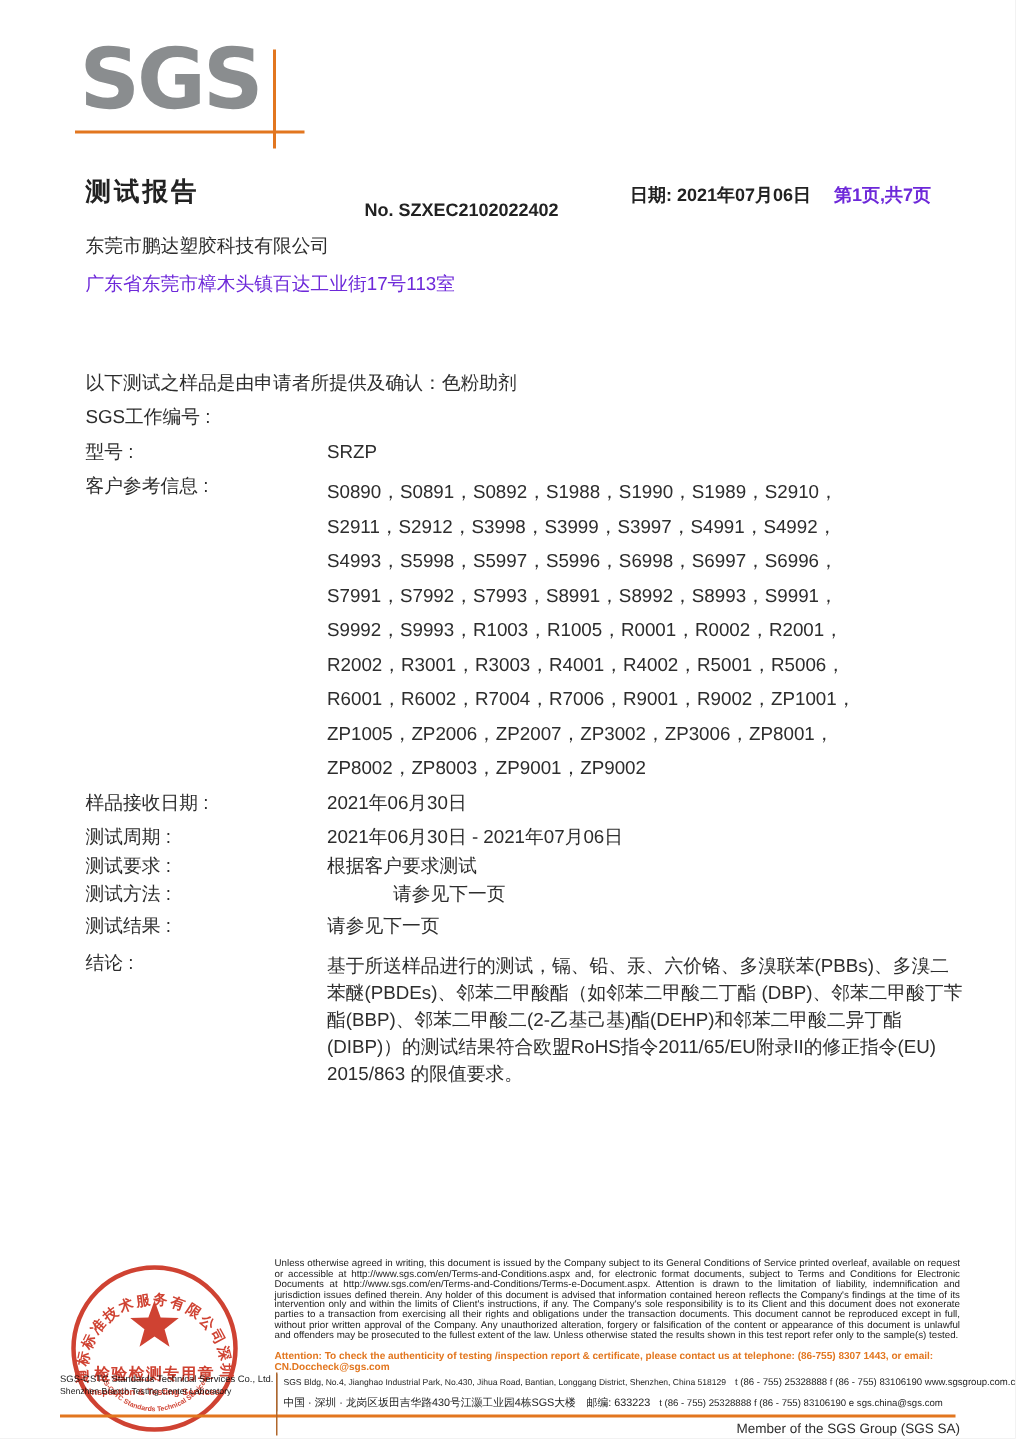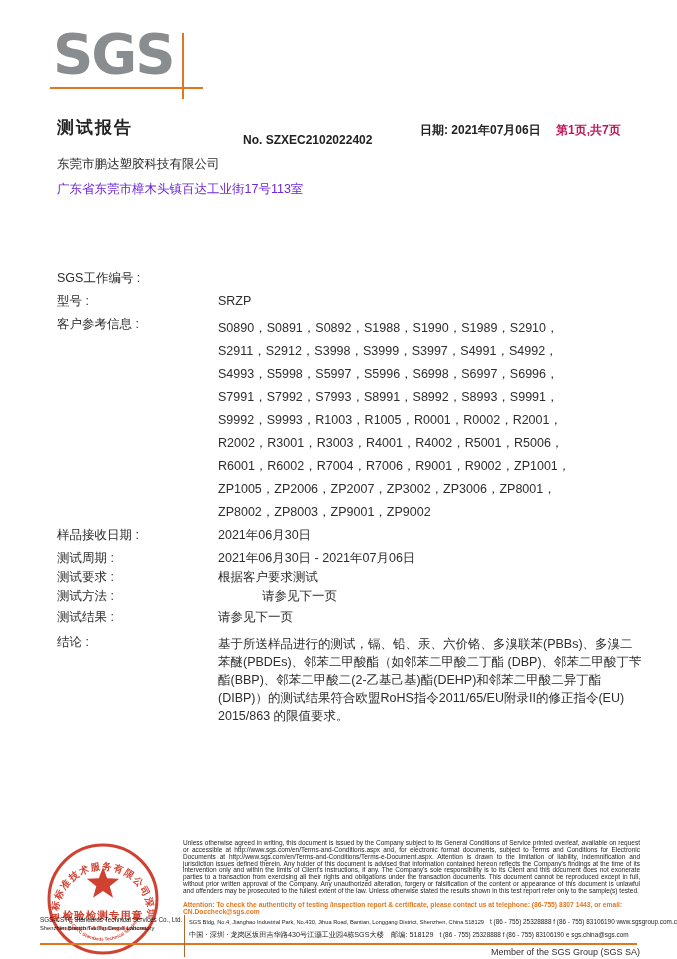--- a/index.html
+++ b/index.html
@@ -15,21 +15,21 @@
     font-family:"DejaVu Sans", sans-serif;
     font-size:56px; font-weight:700; letter-spacing:-2px;
     color:#8a8d8f; line-height:60px;
   }
   .logo-hline { position:absolute; left:50px; top:87px; width:153px; height:2px; background:#e2761f; }
   .logo-vline { position:absolute; left:182px; top:33px; width:2px; height:66px; background:#e2761f; }
 
   .doc-title { position:absolute; left:57px; top:116px; font-size:17px; font-weight:700; letter-spacing:2px; color:#222; }
   .report-no { position:absolute; left:243px; top:133px; font-size:12px; font-weight:700; color:#222; }
   .report-date { position:absolute; left:420px; top:122px; font-size:12px; font-weight:700; color:#222; }
-  .report-page { position:absolute; left:556px; top:122px; font-size:12px; font-weight:700; color:#be185d; }
+  .report-page { position:absolute; left:556px; top:122px; font-size:12px; font-weight:700; color:#6d28d9; }
 
   .applicant-name { position:absolute; left:57px; top:156px; font-size:12.5px; color:#2d2d2d; }
   .applicant-addr { position:absolute; left:57px; top:181px; font-size:12.5px; color:#6d28d9; }
 
   .sample-statement { position:absolute; left:57px; top:247px; font-size:12.5px; color:#2d2d2d; }
 
   
   .fields { position:absolute; left:57px; top:271px; width:585px; }
   .frow { display:flex; align-items:flex-start; margin-bottom:8px; }
   .flabel { width:161px; flex-shrink:0; font-size:12.5px; line-height:15px; color:#2d2d2d; }
@@ -78,20 +78,21 @@
   <div class="logo-vline"></div>
 
   <div class="doc-title">测试报告</div>
   <div class="report-no">No. SZXEC2102022402</div>
   <div class="report-date">日期: 2021年07月06日</div>
   <div class="report-page">第1页,共7页</div>
 
   <div class="applicant-name">东莞市鹏达塑胶科技有限公司</div>
   <div class="applicant-addr">广东省东莞市樟木头镇百达工业街17号113室</div>
 
+  <div class="sample-statement">以下测试之样品是由申请者所提供及确认：色粉助剂</div>
 
   <div class="fields">
     <div class="frow">
       <div class="flabel">SGS工作编号 :</div>
     </div>
     <div class="frow">
       <div class="flabel">型号 :</div>
       <div class="fvalue">SRZP</div>
     </div>
     <div class="frow r2">
@@ -156,21 +157,21 @@
 
   <div class="disclaimer">Unless otherwise agreed in writing, this document is issued by the Company subject to its General Conditions of Service printed overleaf, available on request or accessible at http://www.sgs.com/en/Terms-and-Conditions.aspx and, for electronic format documents, subject to Terms and Conditions for Electronic Documents at http://www.sgs.com/en/Terms-and-Conditions/Terms-e-Document.aspx. Attention is drawn to the limitation of liability, indemnification and jurisdiction issues defined therein. Any holder of this document is advised that information contained hereon reflects the Company's findings at the time of its intervention only and within the limits of Client's instructions, if any. The Company's sole responsibility is to its Client and this document does not exonerate parties to a transaction from exercising all their rights and obligations under the transaction documents. This document cannot be reproduced except in full, without prior written approval of the Company. Any unauthorized alteration, forgery or falsification of the content or appearance of this document is unlawful and offenders may be prosecuted to the fullest extent of the law. Unless otherwise stated the results shown in this test report refer only to the sample(s) tested.</div>
   <div class="attention">Attention: To check the authenticity of testing /inspection report &amp; certificate, please contact us at telephone: (86-755) 8307 1443, or email: CN.Doccheck@sgs.com</div>
 
   <div class="addr-block">
     <div class="addr-row">
       <span class="addr-en">SGS Bldg, No.4, Jianghao Industrial Park, No.430, Jihua Road, Bantian, Longgang District, Shenzhen, China 518129</span>
       <span class="addr-contact-en">t (86 - 755) 25328888   f (86 - 755) 83106190   www.sgsgroup.com.cn</span>
     </div>
     <div class="addr-row">
-      <span class="addr-cn">中国 · 深圳 · 龙岗区坂田吉华路430号江灏工业园4栋SGS大楼　邮编: 518129</span>
+      <span class="addr-cn">中国 · 深圳 · 龙岗区坂田吉华路430号江灏工业园4栋SGS大楼　邮编: 633223</span>
       <span class="addr-contact-cn">t (86 - 755) 25328888   f (86 - 755) 83106190   e sgs.china@sgs.com</span>
     </div>
   </div>
 
   <div class="footer-rule"></div>
   <div class="footer-vline"></div>
   <div class="member-line">Member of the SGS Group (SGS SA)</div>
 
 </div>
 

